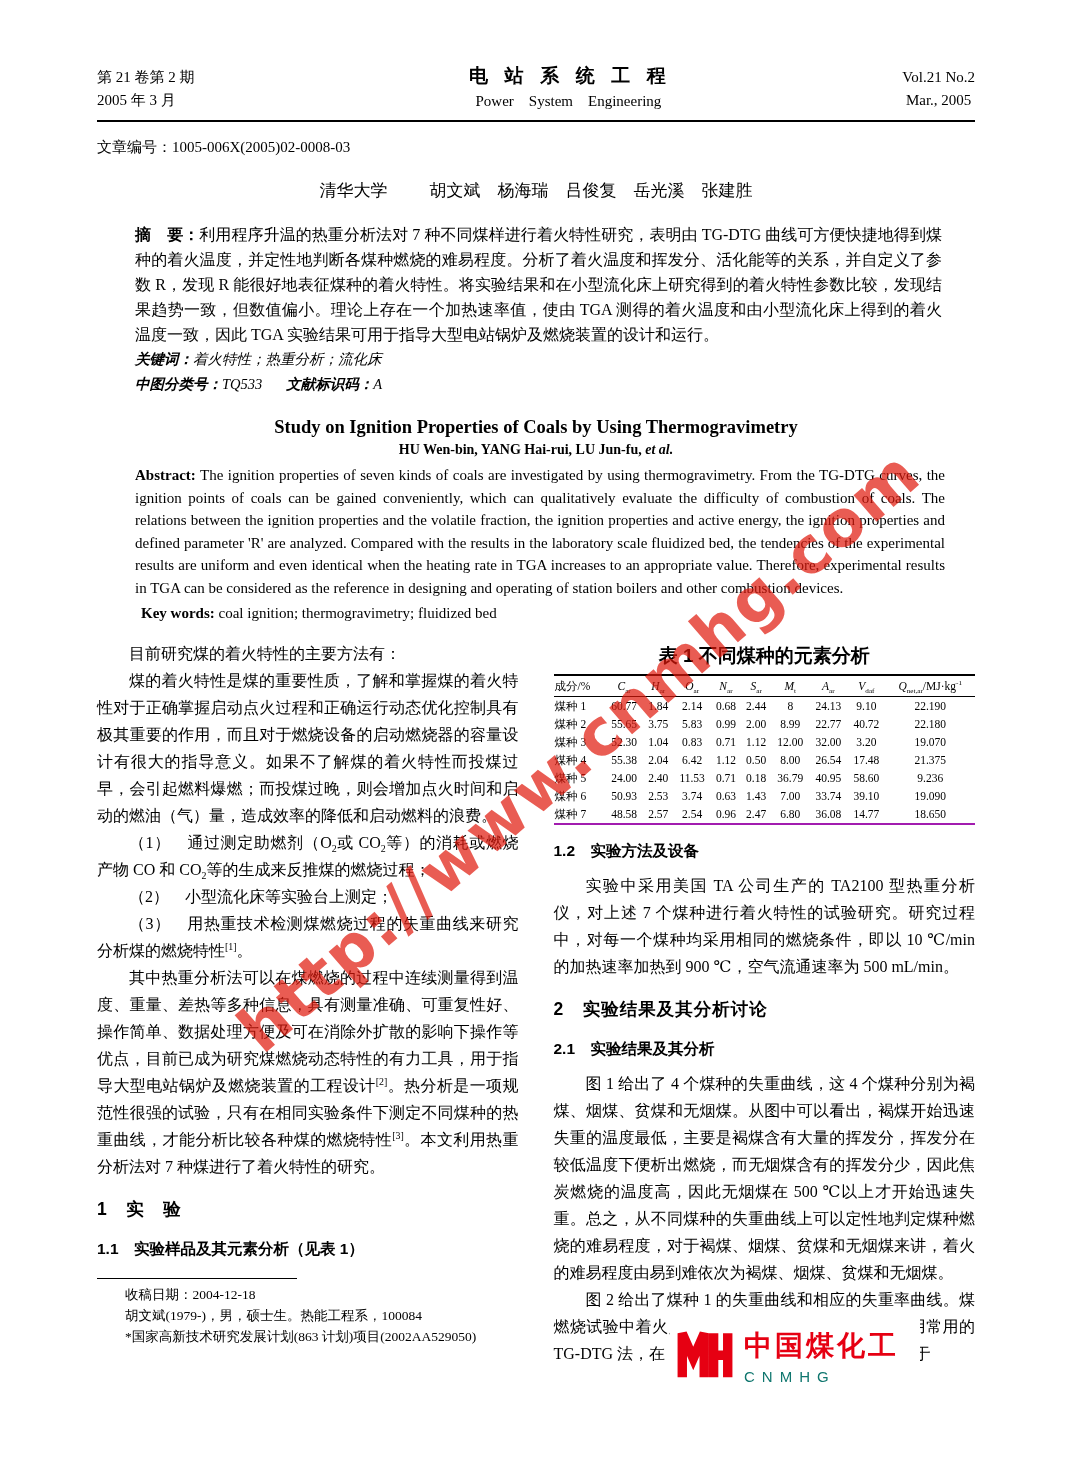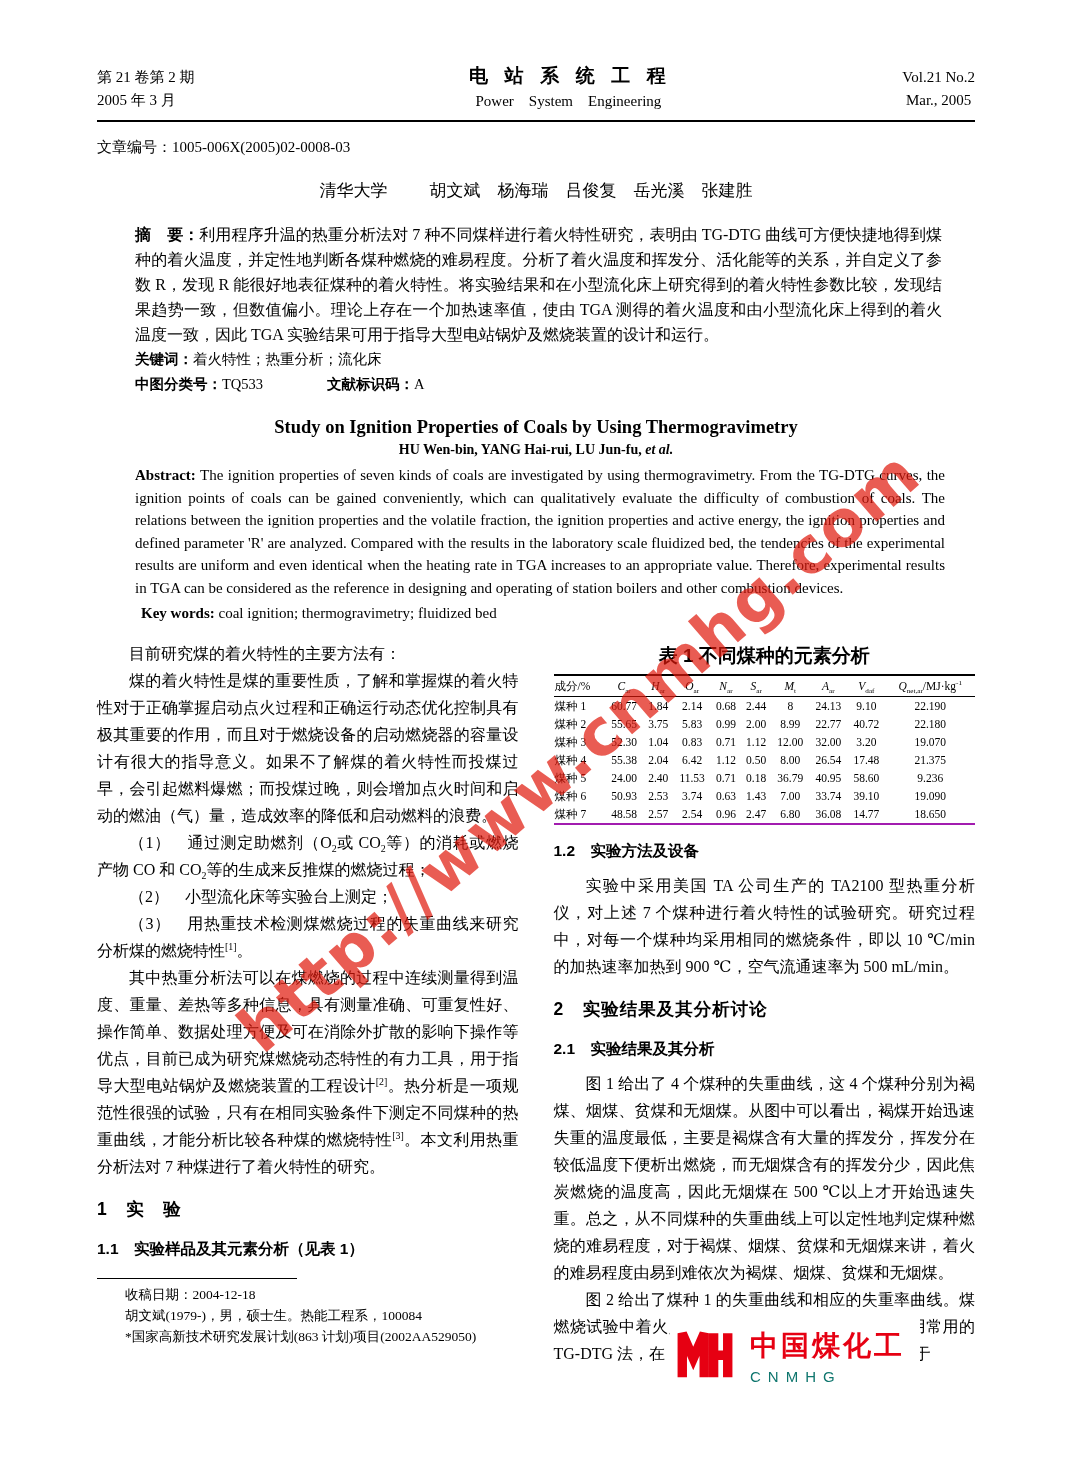--- a/index.html
+++ b/index.html
@@ -25,22 +25,22 @@
 
   .title{margin:24px 0 0 0;text-align:center;font-size:30px;font-weight:bold;letter-spacing:4px;
          font-family:"Liberation Sans","DejaVu Sans",sans-serif;}
   .title .title-mark{font-size:17px;letter-spacing:0;}
 
   .authors{margin-top:22px;text-align:center;font-size:17px;}
   .affil{margin-right:42px;}
 
   .cn-abstract{margin:20px 33px 0 38px;font-size:16px;line-height:25px;text-align:justify;}
   .hei{font-weight:bold;font-family:"Liberation Sans","DejaVu Sans",sans-serif;}
-  .cn-meta{margin:0 33px 0 38px;font-size:14.5px;line-height:25px;}
-  .clc-label2{margin-left:64px;}
+  .cn-meta{margin:0 33px 0 38px;font-size:14.5px;line-height:25px;font-style:italic;}
+  .clc-label2{margin-left:24px;}
 
   .en-title{margin-top:20px;text-align:center;font-size:18.5px;font-weight:bold;}
   .en-authors{margin-top:4px;text-align:center;font-size:14px;font-weight:bold;}
   .en-abstract{margin:6px 30px 0 38px;font-size:15px;line-height:22.6px;text-align:justify;}
   .b{font-weight:bold;}
   .en-keywords{margin:2px 30px 0 44px;font-size:15px;line-height:22.6px;}
 
   
   .columns{margin-top:16px;display:flex;gap:35px;}
   .col{flex:1;min-width:0;font-size:16px;line-height:27px;text-align:justify;}
@@ -67,21 +67,21 @@
   .fn-line{padding-left:28px;}
 
   
   .watermark{position:absolute;left:248px;top:1002px;transform-origin:0 50%;
              transform:rotate(-41deg);font-family:"DejaVu Sans",sans-serif;font-weight:bold;
              font-size:64px;letter-spacing:2px;color:#e0180b;opacity:0.7;white-space:nowrap;
              z-index:4;pointer-events:none;}
 
   
   .logo-box{position:absolute;left:670px;top:1310px;width:244px;height:92px;background:#fff;
-            display:flex;align-items:center;gap:16px;z-index:6;padding-left:6px;}
+            display:flex;align-items:center;gap:10px;z-index:6;padding-left:6px;}
   .logo-text{display:flex;flex-direction:column;}
   .logo-cn{color:#e60012;font-size:28px;font-weight:bold;letter-spacing:3px;white-space:nowrap;
            font-family:"Liberation Sans","DejaVu Sans",sans-serif;}
   .logo-en{color:#0f766e;font-size:15px;letter-spacing:7px;margin-top:3px;
            font-family:"Liberation Sans","DejaVu Sans",sans-serif;}
 </style>
 </head>
 <body>
 
 <div class="page">

